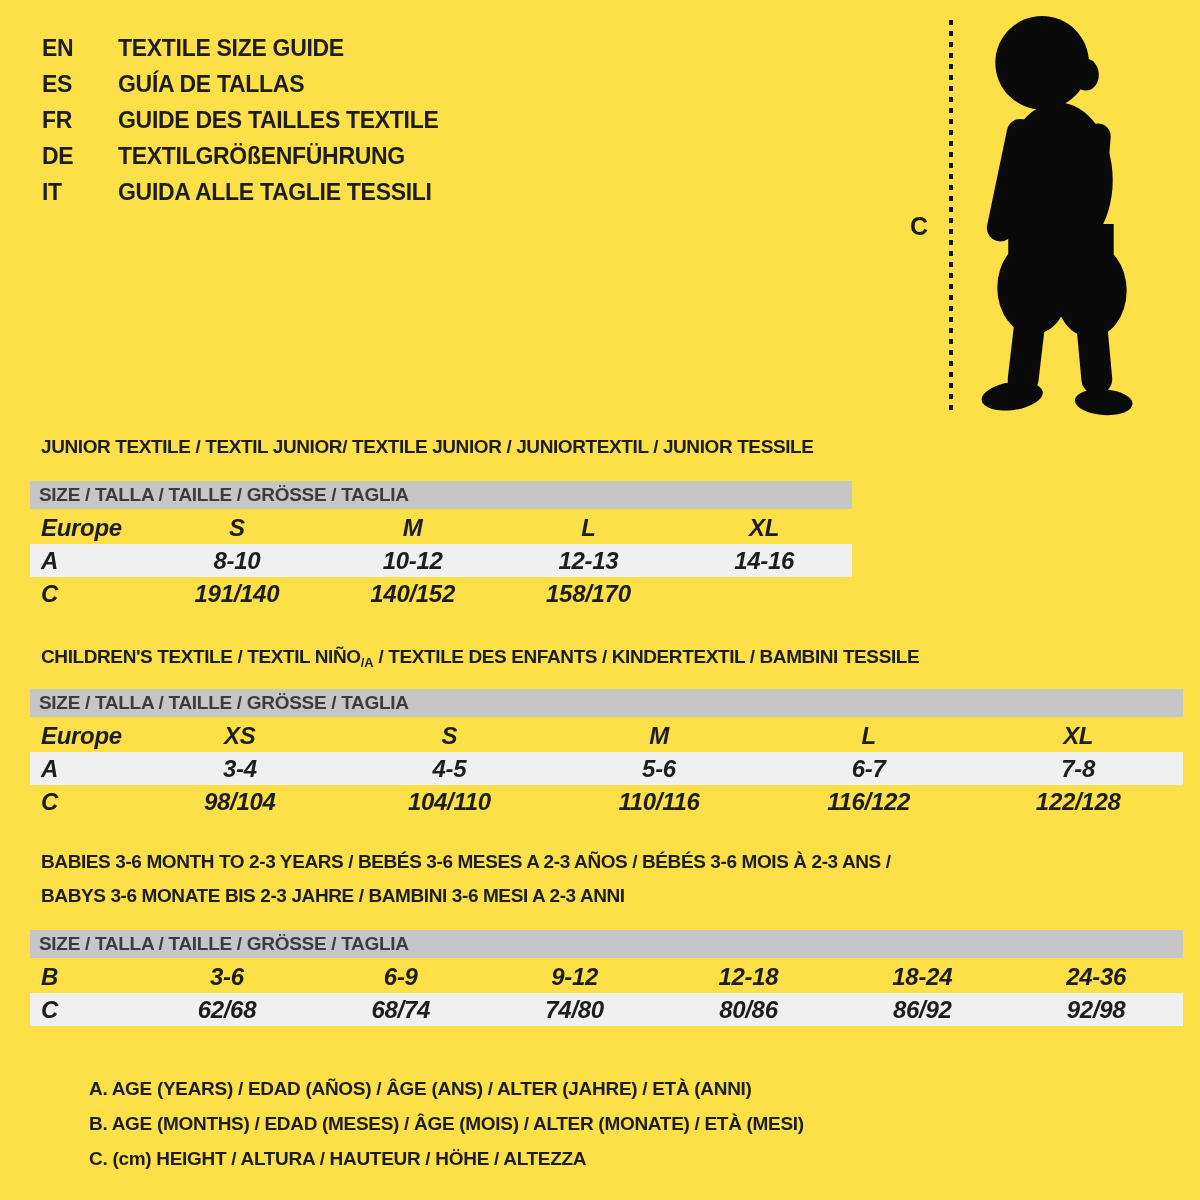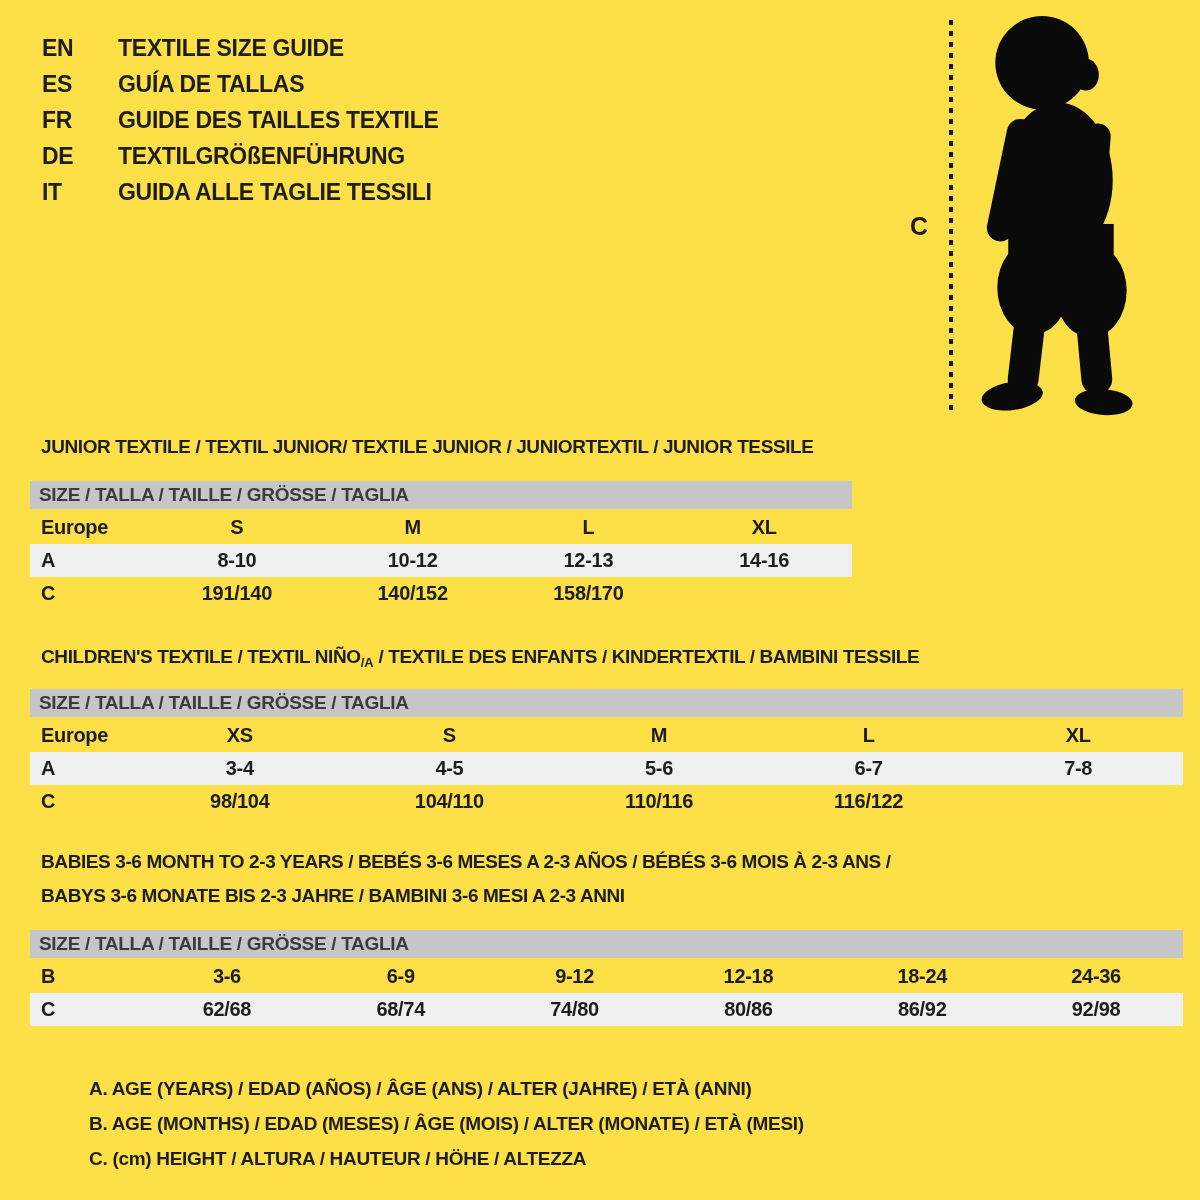--- a/index.html
+++ b/index.html
@@ -30,21 +30,21 @@
   
   .stable { position:absolute; left:30px; }
   #t-junior { top:481px; width:822px; }
   #t-children { top:689px; width:1153px; }
   #t-babies { top:930px; width:1153px; }
   .thead {
     height:28px; line-height:28px; background:#c6c6c6; color:#3c3c3c;
     padding-left:9px; font-size:19px; letter-spacing:-0.3px; margin-bottom:2px;
     white-space:nowrap; overflow:hidden;
   }
-  .trow { display:grid; height:33px; line-height:33px; font-size:20px; letter-spacing:-0.3px; }
+  .trow { display:grid; height:33px; line-height:33px; font-size:24px; letter-spacing:-0.3px;font-style:italic; }
   .cols4 { grid-template-columns:119px repeat(4,1fr); }
   .cols5 { grid-template-columns:105px repeat(5,1fr); }
   .cols6 { grid-template-columns:110px repeat(6,1fr); }
   .trow.shaded { background:#f0f0f0; }
   .tlabel { padding-left:11px; text-align:left; }
   .tcell { text-align:center; }
   
   .legend { position:absolute; left:41px; top:1071px; }
   .legend-line { height:35px; line-height:35px; font-size:19px; letter-spacing:-0.3px; white-space:nowrap;margin-left:48px; }
 </style>
@@ -144,20 +144,21 @@
       <span class="tcell">5-6</span>
       <span class="tcell">6-7</span>
       <span class="tcell">7-8</span>
     </div>
     <div class="trow cols5">
       <span class="tlabel">C</span>
       <span class="tcell">98/104</span>
       <span class="tcell">104/110</span>
       <span class="tcell">110/116</span>
       <span class="tcell">116/122</span>
+      <span class="tcell">122/128</span>
     </div>
   </div>
 
   <div class="heading" id="h-babies">
     <div class="hline">BABIES 3-6 MONTH TO 2-3 YEARS / BEBÉS 3-6 MESES A 2-3 AÑOS / BÉBÉS 3-6 MOIS À 2-3 ANS /</div>
     <div class="hline">BABYS 3-6 MONATE BIS 2-3 JAHRE / BAMBINI 3-6 MESI A 2-3 ANNI</div>
   </div>
   <div class="stable" id="t-babies">
     <div class="thead">SIZE / TALLA / TAILLE / GRÖSSE / TAGLIA</div>
     <div class="trow cols6">

